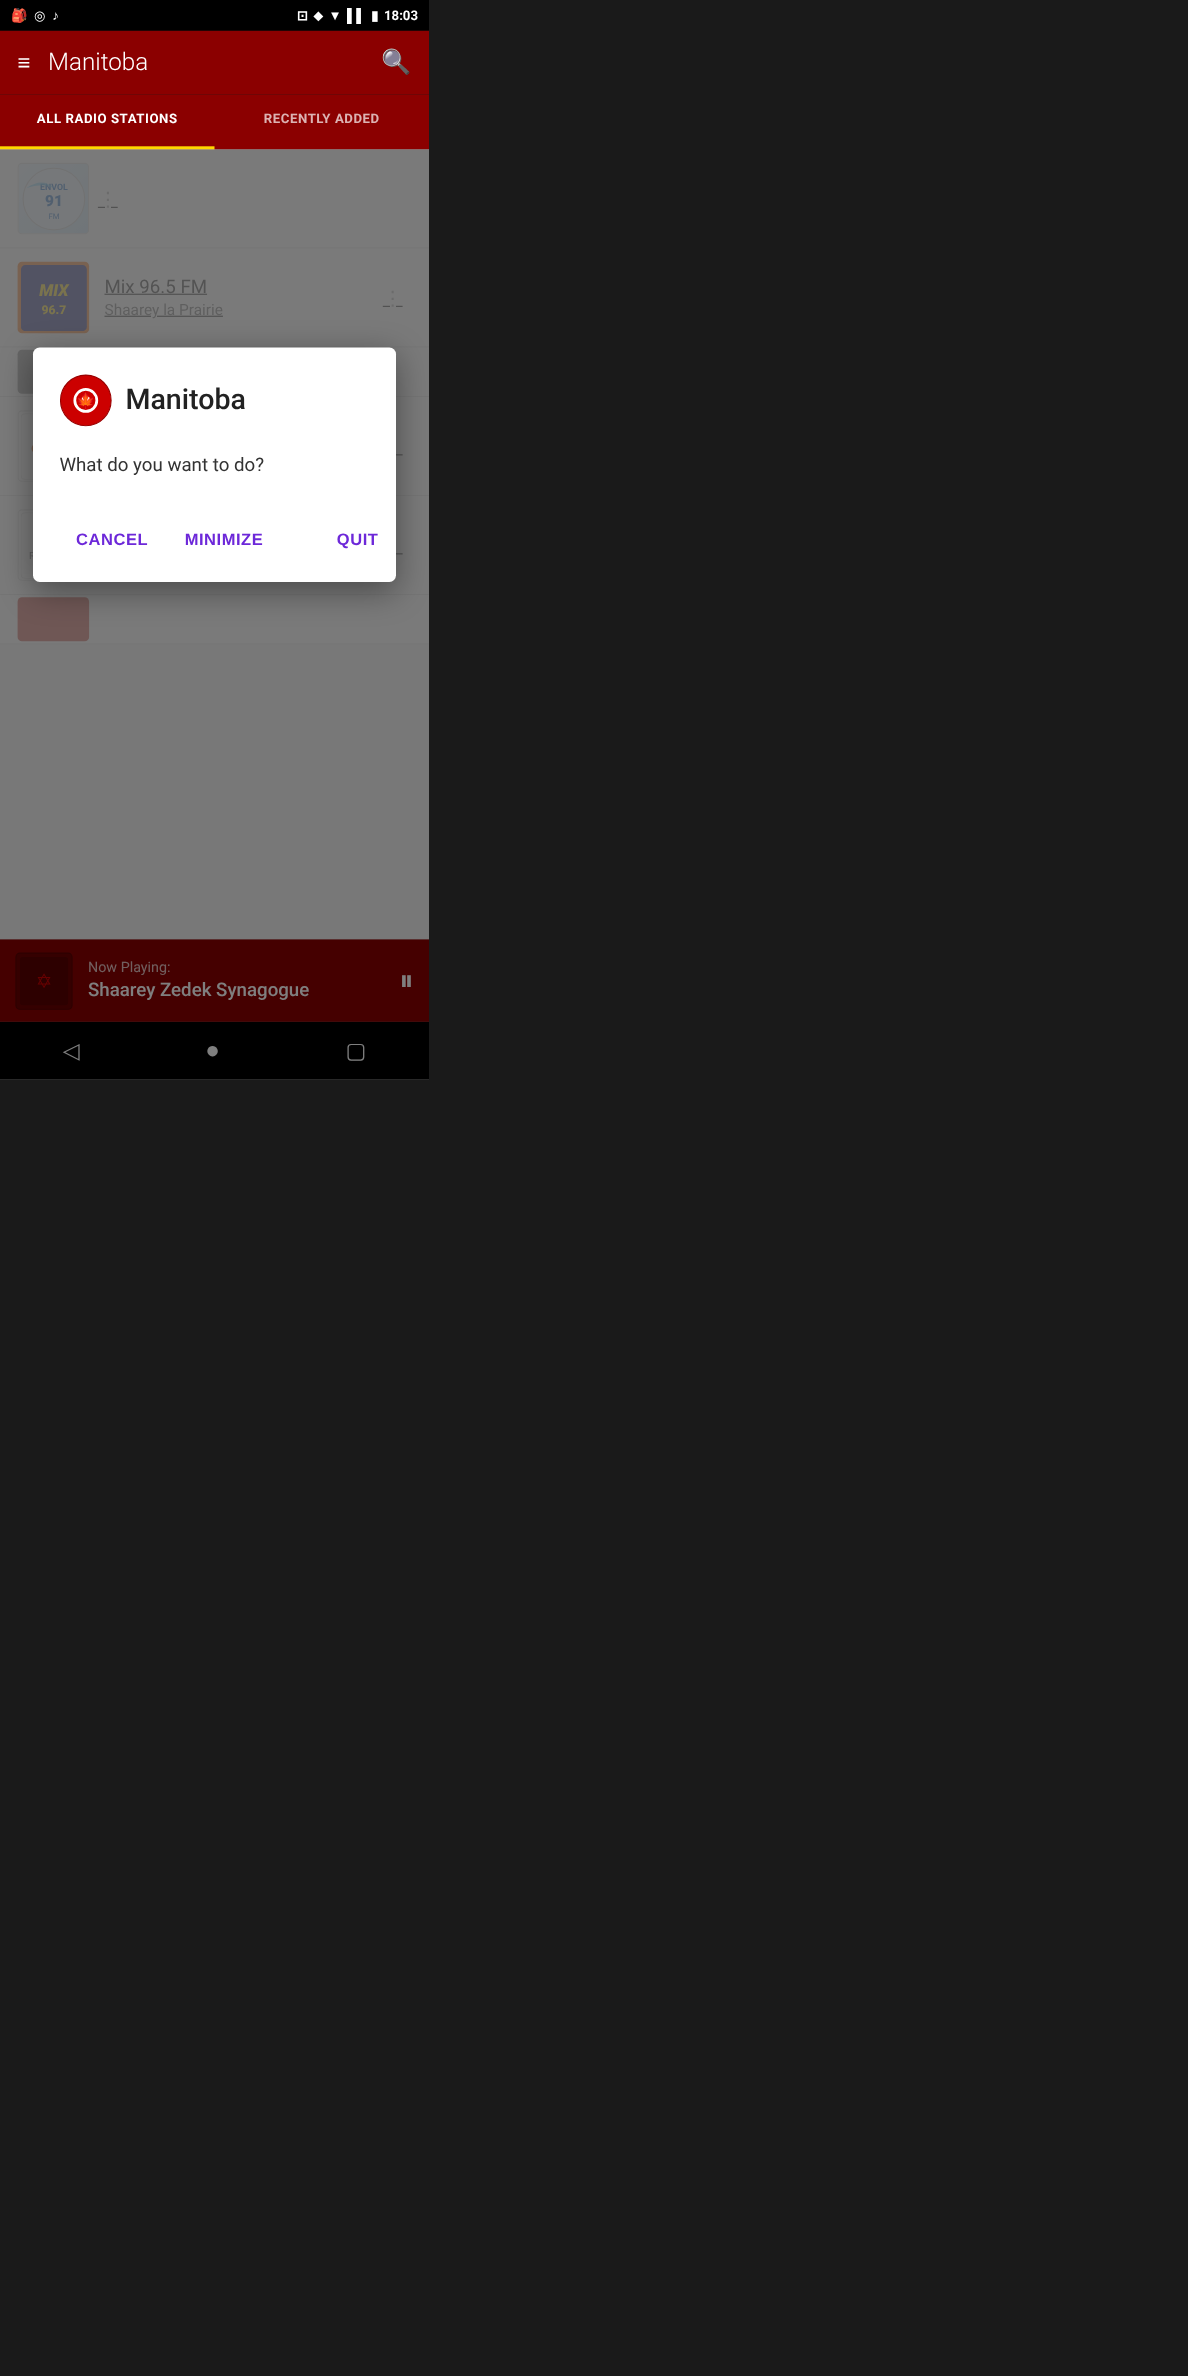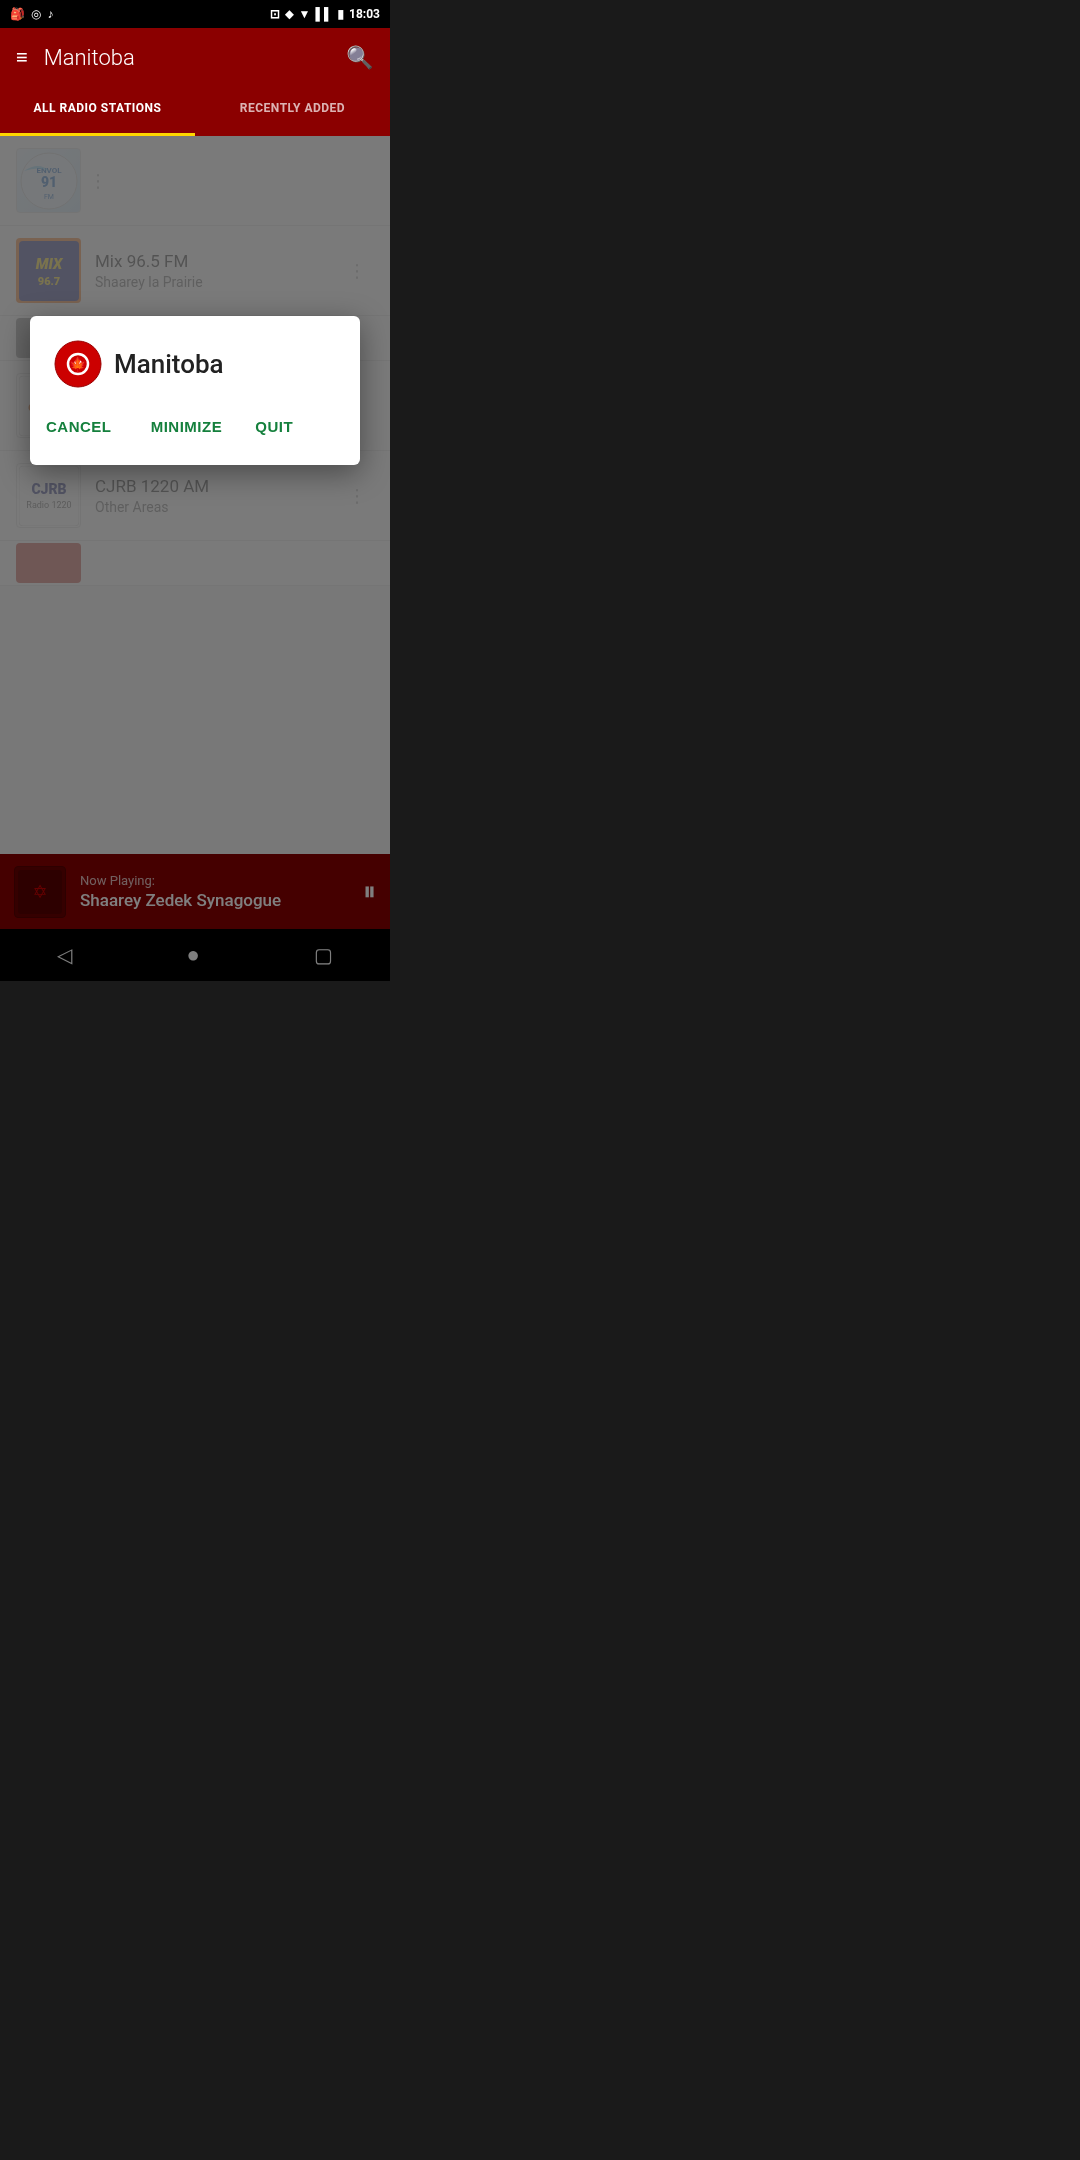--- a/index.html
+++ b/index.html
@@ -93,20 +93,21 @@
     }
     .tab.active {
       color: #fff;
       border-bottom: 3px solid #FFD700;
     }
 
     
     .content {
       background: #f0f0f0;
       position: relative;
+      text-decoration: underline;
     }
 
     
     .station-list {
       background: #f5f5f5;
     }
     .station-item {
       background: #fff;
       display: flex;
       align-items: center;
@@ -211,23 +212,23 @@
       padding: 0 8px 16px 8px;
       gap: 0;
     }
     .dialog-btn {
       flex: 1;
       background: none;
       border: none;
       padding: 14px 8px;
       font-size: 15px;
       font-weight: bold;
-      color: #15803d;
+      color: #6d28d9;
       cursor: pointer;
-      text-align: left;
+      text-align: right;
       letter-spacing: 0.5px;
       text-transform: uppercase;
     }
 
     
     .lower-list {
       background: #f5f5f5;
     }
 
     
@@ -394,20 +395,21 @@
             <circle cx="24" cy="24" r="18" fill="#cc0000"></circle>
 
             <circle cx="24" cy="24" r="10" fill="none" stroke="white" stroke-width="2.5"></circle>
             <circle cx="24" cy="24" r="4" fill="white"></circle>
 
             <text x="24" y="29" text-anchor="middle" font-size="14" fill="white">🍁</text>
           </svg>
         </div>
         <span class="dialog-title">Manitoba</span>
       </div>
+      <div class="dialog-message">What do you want to do?</div>
       <div class="dialog-buttons">
         <button class="dialog-btn">CANCEL</button>
         <button class="dialog-btn">MINIMIZE</button>
         <button class="dialog-btn">QUIT</button>
       </div>
     </div>
   </div>
 
   <div class="lower-list dimmed">
 

